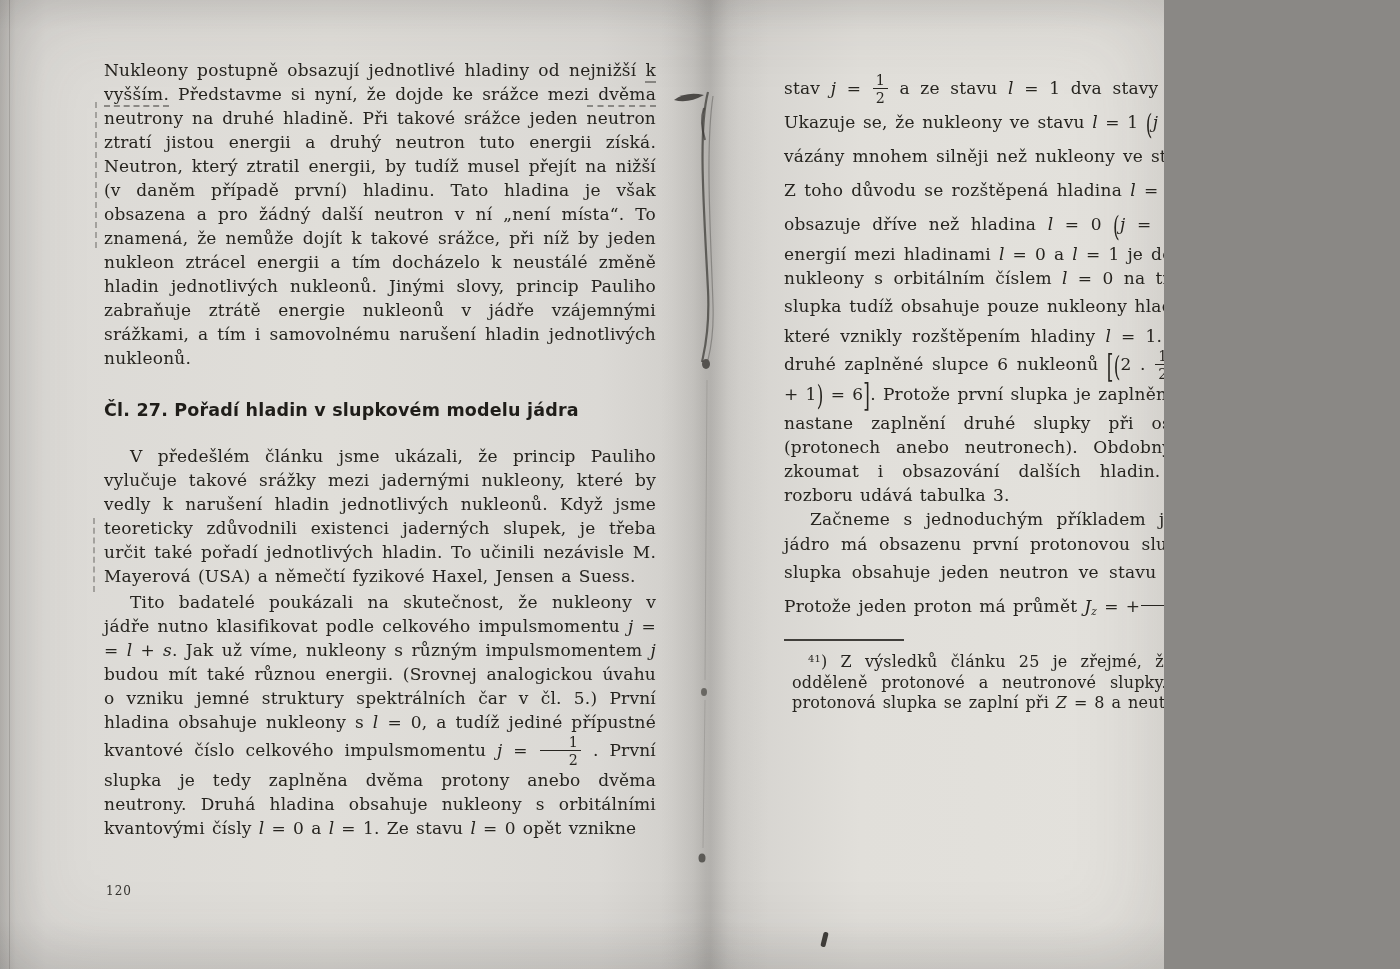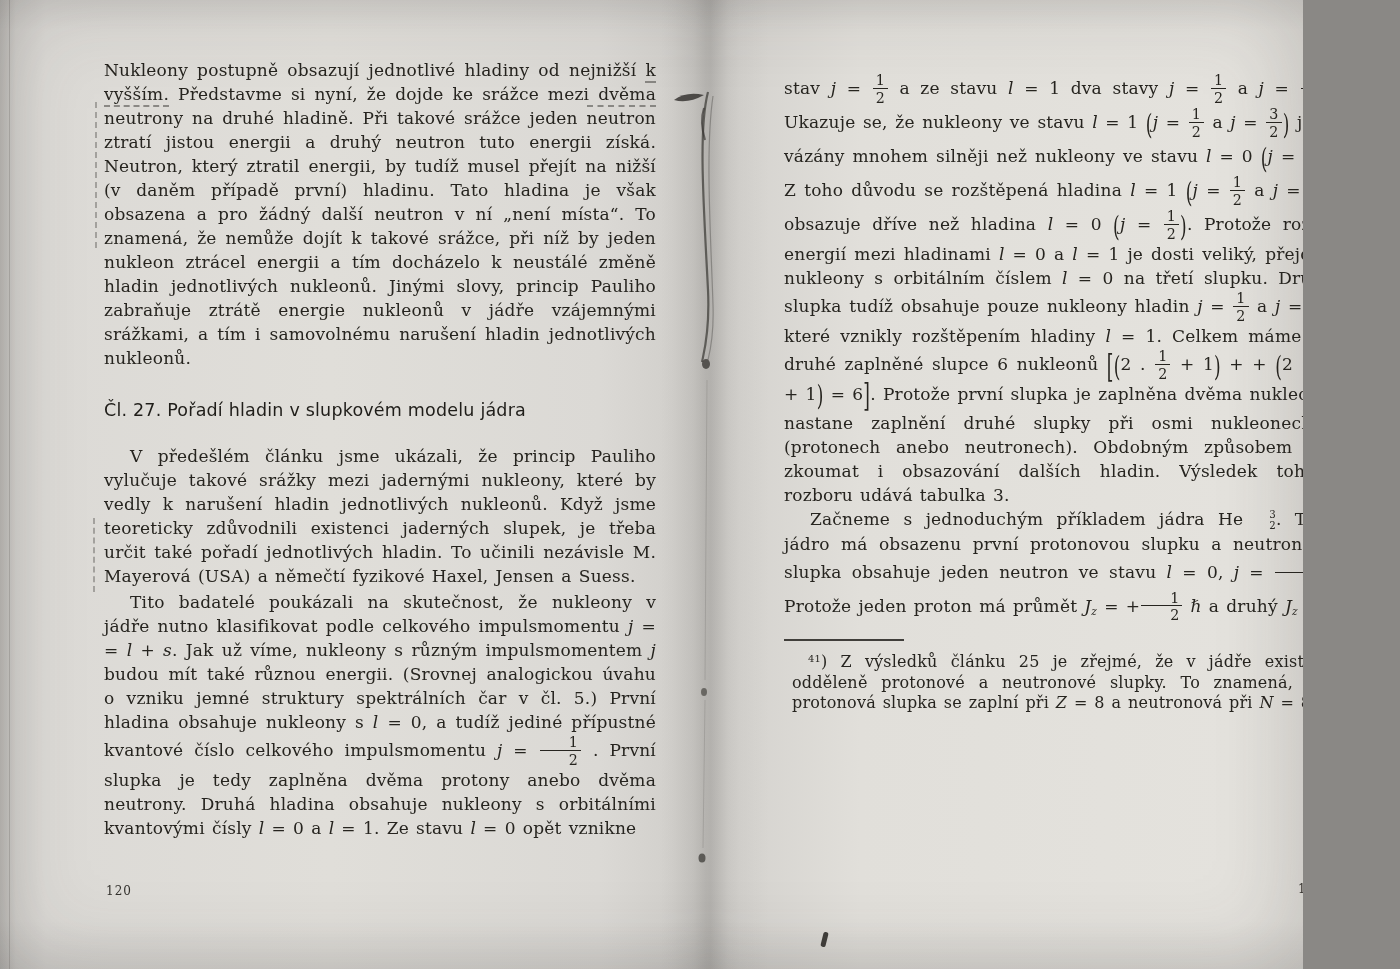--- a/index.html
+++ b/index.html
@@ -1,18 +1,18 @@
 <!DOCTYPE html>
 <html><head>
 <meta charset="utf-8">
 <style>
   html,body{margin:0;padding:0;}
   body{background:#8a8885;}
   .spread{
-    position:relative;width:1303px;height:969px;overflow:hidden;
+    position:relative;width:1164px;height:969px;overflow:hidden;
     color:#26241f;
     font-family:"DejaVu Serif", serif;
     background:
       linear-gradient(180deg, rgba(0,0,0,0.05) 0px, rgba(0,0,0,0) 30px, rgba(0,0,0,0) 920px, rgba(0,0,0,0.06) 969px),
       linear-gradient(90deg, #bab8b4 0px, #d2d0cc 16px, #dcdad6 46px, #e0ded9 330px, #dbd9d5 600px, #d2d0cc 672px, #c6c4c0 706px, #d5d3cf 740px, #e1dfda 860px, #e4e2dd 1230px, #d8d6d1 1400px);
   }
   .spread::after{content:"";position:absolute;inset:0;box-shadow:inset 0 0 90px rgba(60,58,54,.18);pointer-events:none;}
   .edge-line{position:absolute;left:9px;top:0;width:1px;height:969px;background:rgba(90,88,84,.25);}
 
   .page-col{position:absolute;}
@@ -21,21 +21,21 @@
 
   .para{
     margin:0;text-align:justify;
     font-size:17px;line-height:24px;
     word-spacing:1.5px;letter-spacing:.2px;
   }
   .indent{text-indent:26px;}
   .col-left .para{margin-bottom:2px;}
   .section-heading{
     font-family:"DejaVu Sans", sans-serif;
-    font-size:17.5px;font-weight:normal;letter-spacing:.2px;
+    font-size:17.5px;font-weight:bold;letter-spacing:.2px;
     margin:30px 0 24px 0;color:#1f1d19;
   }
   .it{font-style:italic;}
   .sup{font-size:.62em;vertical-align:.55em;}
   .sub{font-size:.62em;vertical-align:-.3em;font-style:italic;}
   .frac{display:inline-block;vertical-align:-.62em;text-align:center;font-size:.84em;line-height:1.12;padding:0 1px;}
   .frac .fn{display:block;border-bottom:1px solid #26241f;padding:0 3px 0 3px;}
   .frac .fd{display:block;padding-top:1px;}
   .stk{display:inline-block;vertical-align:-.35em;text-align:left;font-size:.6em;line-height:1.05;}
   .stk span{display:block;}

